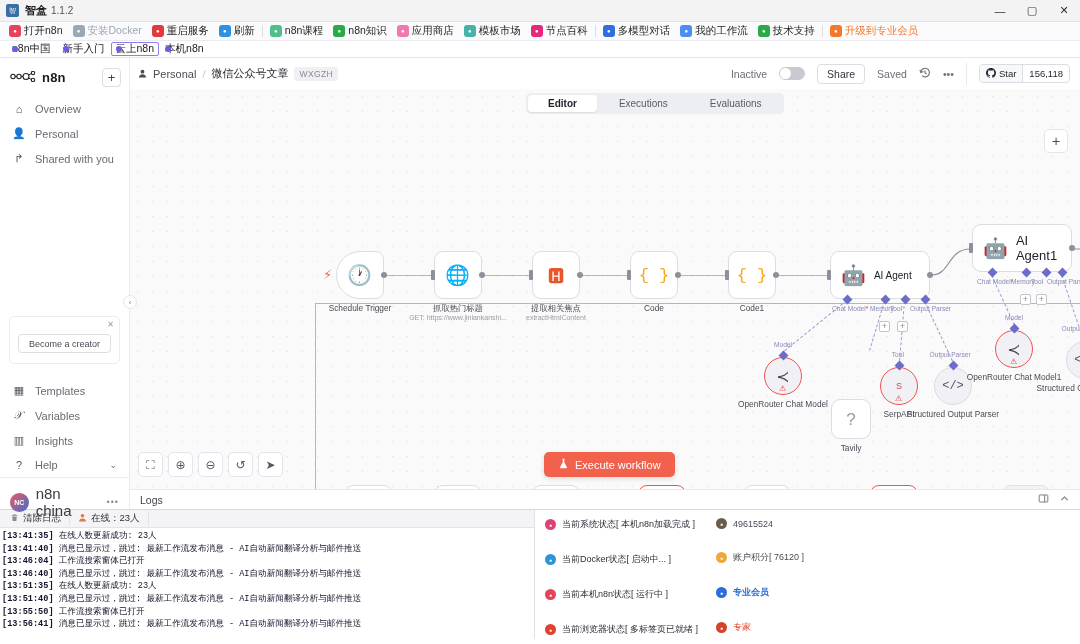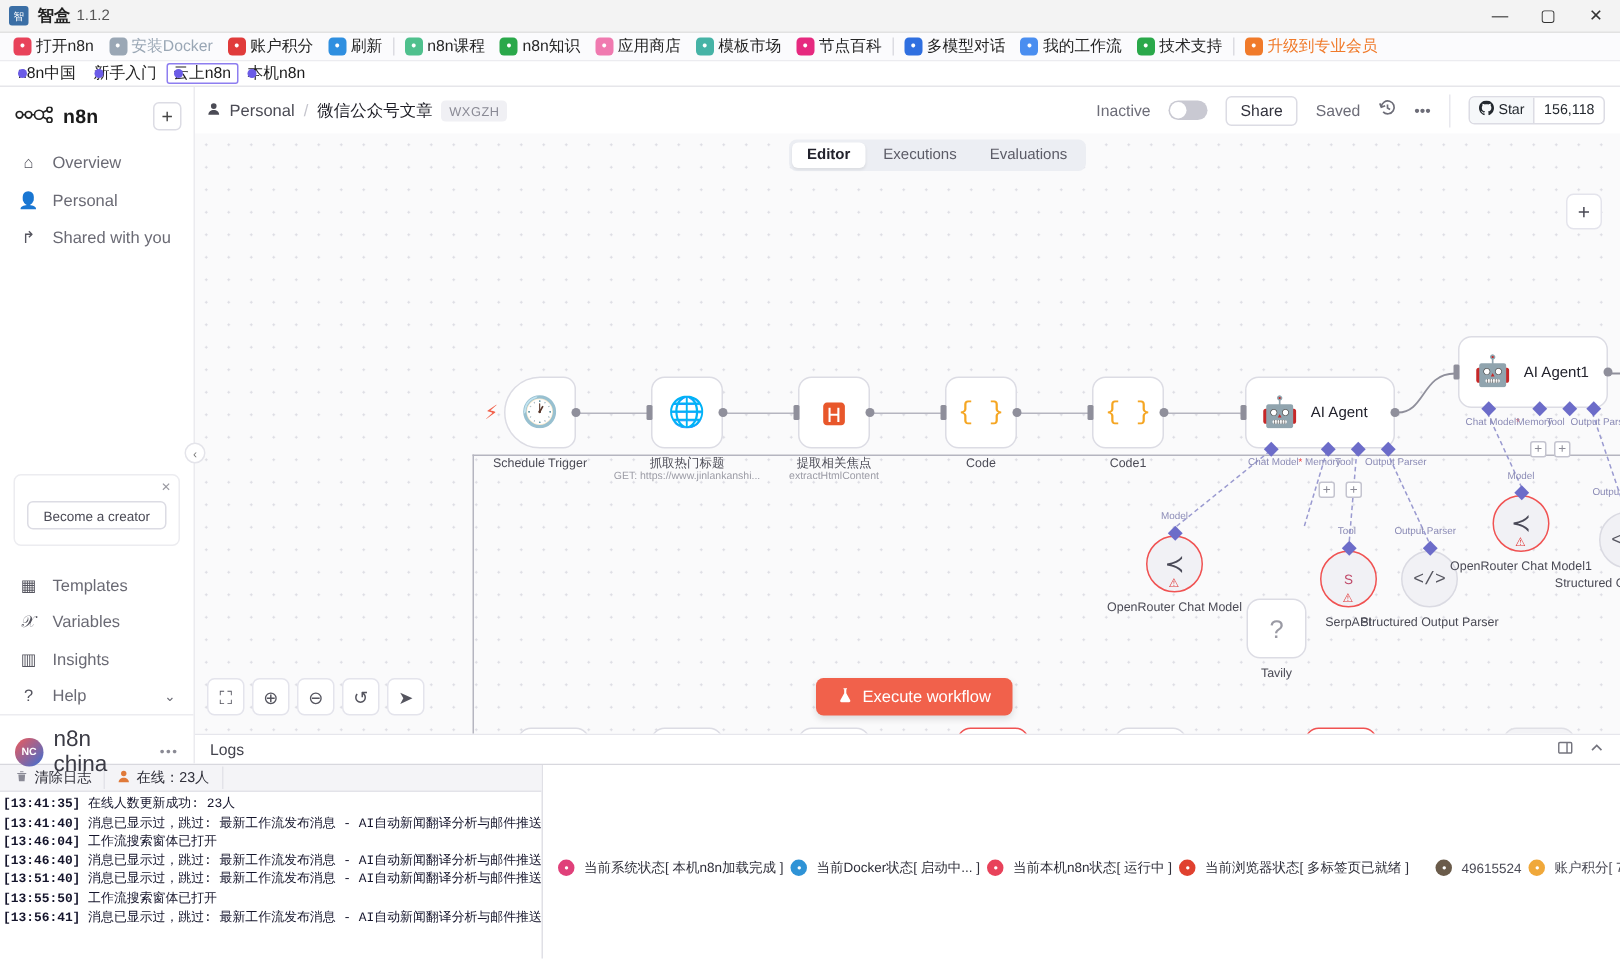--- a/index.html
+++ b/index.html
@@ -77,21 +77,21 @@
   .star .l{display:flex;align-items:center;gap:3px;padding:0 6px;font-size:9.5px;color:#24292f;background:#f6f8fa;height:100%}
   .star .r{padding:0 6px;font-size:9.5px;color:#24292f;border-left:1px solid #dcdce4;height:100%;display:flex;align-items:center}
   
   .canvas{
     flex:1;position:relative;overflow:hidden;
     background-color:#fafafb;
     background-image:radial-gradient(#dcdce3 0.8px, transparent 0.8px);
     background-size:15px 15px;
   }
   .tabs{position:absolute;left:396px;top:4px;display:flex;background:#eceef3;border-radius:5px;padding:2px;gap:2px;z-index:6}
-  .tab{padding:3px 10px;font-size:10px;border-radius:4px;color:#5b5b66}
+  .tab{padding:3px 20px;font-size:10px;border-radius:4px;color:#5b5b66}
   .tab.sel{background:#fff;color:#22222c;font-weight:600;box-shadow:0 1px 2px rgba(0,0,0,.07)}
   .addbtn{position:absolute;right:12px;top:40px;width:24px;height:24px;background:#fff;border:1px solid #e4e4ec;border-radius:5px;display:flex;align-items:center;justify-content:center;font-size:14px;color:#4a4a55;z-index:6}
   
   .node{position:absolute;width:48px;height:48px;background:#fff;border:1px solid #dcdce4;border-radius:9px;display:flex;align-items:center;justify-content:center;z-index:3}
   .node.trigger{border-radius:26px 9px 9px 26px}
   .node.err{border-color:#f05252;border-width:1.5px}
   .node.dis{background:#f3f3f6;border-color:#e0e0e6}
   .node .glyph{font-size:20px;line-height:1}
   .nlabel{position:absolute;text-align:center;font-size:8.3px;color:#4a4a55;width:110px;line-height:1.25;z-index:3}
   .nsub{font-size:7px;color:#9b9ba5;display:block;margin-top:1px;white-space:nowrap;overflow:hidden;text-overflow:ellipsis}
@@ -115,21 +115,21 @@
   
   .dock{height:130px;background:#fff;border-top:1px solid #d8d8de;display:flex}
   .dock-left{width:535px;border-right:1px solid #e0e0e6;display:flex;flex-direction:column}
   .dock-tools{height:18px;background:#f4f4f7;border-bottom:1px solid #e3e3e9;display:flex;align-items:center;gap:0;padding:0 2px}
   .dtbtn{display:flex;align-items:center;gap:4px;padding:0 8px;height:15px;font-size:9.5px;color:#2f2f39;border-right:1px solid #e3e3e9}
   .loglist{flex:1;overflow:hidden;padding:2px 0 0 2px;font-family:Liberation Mono, monospace}
   .logline{font-size:8.6px;line-height:12.6px;color:#14142b;white-space:nowrap}
   .logline b{font-weight:700}
   .logline a{color:#2a5db0;text-decoration:underline}
   .dock-right{flex:1;display:flex;padding:8px 6px 0 10px;gap:18px}
-  .statcol{display:flex;flex-direction:row;gap:5px}
+  .statcol{display:flex;flex-direction:column;gap:22px}
   .statline{display:flex;align-items:center;gap:6px;font-size:9px;color:#2f2f3a;white-space:nowrap}
   .sico{width:11px;height:11px;border-radius:2px;display:inline-flex;align-items:center;justify-content:center;font-size:7px;color:#fff;flex:0 0 auto}
   .statline.blue{color:#2a6fd6;font-weight:600}
   .statline.red{color:#d9402a;font-weight:400}
   .statline.plain{color:#4a4a55}
 </style>
 </head>
 <body>
 
 <div class="titlebar">
@@ -148,21 +148,21 @@
     <div class="tlink">
       <span class="ticon" style="background: rgb(232, 66, 90); font-size: 6px;">●</span>
       <span>打开n8n</span>
     </div>
     <div class="tlink">
       <span class="ticon" style="background: rgb(154, 167, 181); font-size: 6px;">●</span>
       <span style="color: rgb(154, 167, 181);">安装Docker</span>
     </div>
     <div class="tlink">
       <span class="ticon" style="background: rgb(224, 59, 59); font-size: 6px;">●</span>
-      <span>账户积分</span>
+      <span>重启服务</span>
     </div>
     <div class="tlink">
       <span class="ticon" style="background: rgb(47, 143, 224); font-size: 6px;">●</span>
       <span>刷新</span>
     </div>
     <div class="tsep"></div>
     <div class="tlink">
       <span class="ticon" style="background: rgb(79, 192, 141); font-size: 6px;">●</span>
       <span>n8n课程</span>
     </div>
@@ -402,21 +402,21 @@
         <div class="inport" style="left: 595px; top: 181px;"></div>
         <div class="dot" style="left: 643px; top: 183px;"></div>
         <div class="node" style="left: 700px; top: 162px; width: 100px; height: 48px; justify-content: flex-start; padding-left: 10px; gap: 8px;">
           <span class="glyph" style="color: rgb(26, 26, 26);">🤖</span>
           <span style="font-size: 10px; color: rgb(34, 34, 44);">AI Agent</span>
         </div>
         <div class="inport" style="left: 697px; top: 181px;"></div>
         <div class="dot" style="left: 797px; top: 183px;"></div>
         <div class="node" style="left: 842px; top: 135px; width: 100px; height: 48px; justify-content: flex-start; padding-left: 10px; gap: 8px;">
           <span class="glyph" style="color: rgb(26, 26, 26);">🤖</span>
-          <span style="font-size: 10px; color: rgb(34, 34, 44);">AI Agent1</span>
+          <span style="font-size: 13px; color: rgb(34, 34, 44);">AI Agent1</span>
         </div>
         <div class="inport" style="left: 839px; top: 154px;"></div>
         <div class="dot" style="left: 939px; top: 156px;"></div>
         <div class="node" style="left: 215px; top: 396px; width: 48px; height: 48px;"></div>
         <div class="node" style="left: 304px; top: 396px; width: 48px; height: 48px;"></div>
         <div class="node" style="left: 402px; top: 396px; width: 48px; height: 48px;"></div>
         <div class="node err" style="left: 508px; top: 396px; width: 48px; height: 48px;"></div>
         <div class="node" style="left: 613px; top: 396px; width: 48px; height: 48px;"></div>
         <div class="node err" style="left: 740px; top: 396px; width: 48px; height: 48px;"></div>
         <div class="node dis" style="left: 872px; top: 396px; width: 48px; height: 48px;"></div>
@@ -527,20 +527,21 @@
             </svg>
         </span>
         <span>在线：23人</span>
       </div>
     </div>
     <div class="loglist" id="loglist">
         <div class="logline"><b>[13:41:35] </b><span>在线人数更新成功: 23人</span></div>
         <div class="logline"><b>[13:41:40] </b><span>消息已显示过，跳过: 最新工作流发布消息 - AI自动新闻翻译分析与邮件推送</span></div>
         <div class="logline"><b>[13:46:04] </b><span>工作流搜索窗体已打开</span></div>
         <div class="logline"><b>[13:46:40] </b><span>消息已显示过，跳过: 最新工作流发布消息 - AI自动新闻翻译分析与邮件推送</span></div>
+        <div class="logline"><b>[13:51:35] </b><span>在线人数更新成功: 23人</span></div>
         <div class="logline"><b>[13:51:40] </b><span>消息已显示过，跳过: 最新工作流发布消息 - AI自动新闻翻译分析与邮件推送</span></div>
         <div class="logline"><b>[13:55:50] </b><span>工作流搜索窗体已打开</span></div>
         <div class="logline"><b>[13:56:41] </b><span>消息已显示过，跳过: 最新工作流发布消息 - AI自动新闻翻译分析与邮件推送</span></div>
       </div>
   </div>
   <div class="dock-right">
     <div class="statcol" id="statuscol">
         <div class="statline">
           <span class="sico" style="background: rgb(224, 64, 122); font-size: 5px; border-radius: 50%;">●</span>
           <span>当前系统状态[ 本机n8n加载完成 ]</span>

